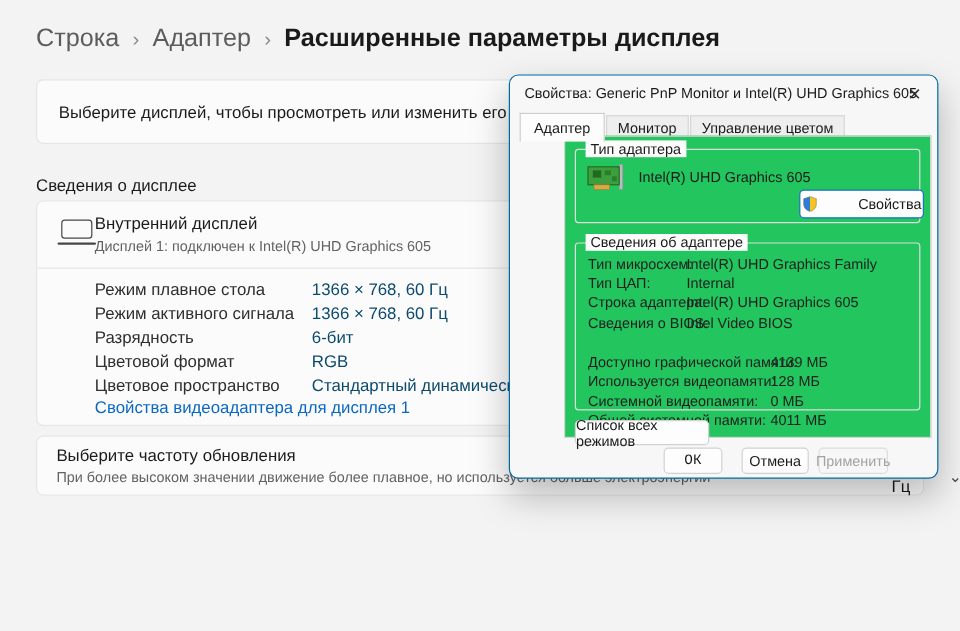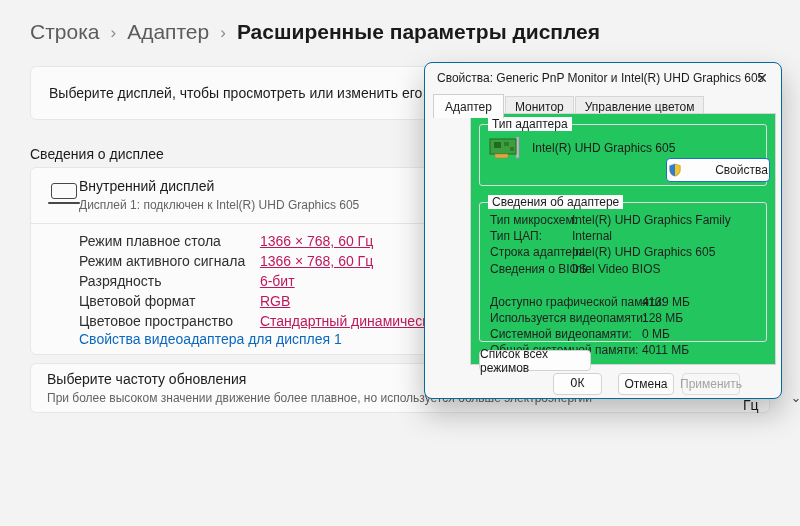--- a/index.html
+++ b/index.html
@@ -24,21 +24,21 @@
   .section-title { position:absolute; left:30px; top:146px; font-size:14px; font-weight:400; color:#1b1b1b; }
 
   #card-info { top:167px; height:188px; }
   .laptop-icon { position:absolute; left:20px; top:15px; width:26px; height:16px; border:1.6px solid #474747; border-radius:3px; }
   .laptop-icon::after { content:""; position:absolute; left:-4px; bottom:-6px; width:32px; height:2px; background:#474747; border-radius:1px; }
   #card-info .disp-title { position:absolute; left:48px; top:10px; font-size:14px; color:#1b1b1b; }
   #card-info .disp-sub { position:absolute; left:48px; top:30px; font-size:12px; color:#636363; }
   #card-info .divider { position:absolute; left:0; top:55px; width:100%; height:1px; background:#e6e6e6; }
   .info-row { position:absolute; left:48px; font-size:14px; white-space:nowrap; }
   .info-row .lbl { display:inline-block; width:177px; color:#2f2f2f; }
-  .info-row .val { color:#be185d;text-decoration:underline; }
+  .info-row .val { color:#0c4a6e; }
   .adapter-link { position:absolute; left:48px; top:163px; font-size:14px; color:#0a68c1; cursor:pointer; }
 
   #card-refresh { top:363px; height:50px; }
   #card-refresh .rr-title { position:absolute; left:16px; top:7px; font-size:14px; color:#1b1b1b; }
   #card-refresh .rr-sub { position:absolute; left:16px; top:27px; font-size:12px; color:#636363; white-space:nowrap; }
   #refresh-dropdown { left:712px; top:17px; }
   #refresh-dropdown .chev { margin-left:32px; }
 
   
   #dialog { position:absolute; left:424px; top:62px; width:358px; height:337px; background:#f7f7f7; border:1px solid #0369a1; border-radius:8px; box-shadow:0 14px 30px rgba(0,0,0,.26); z-index:10; }

